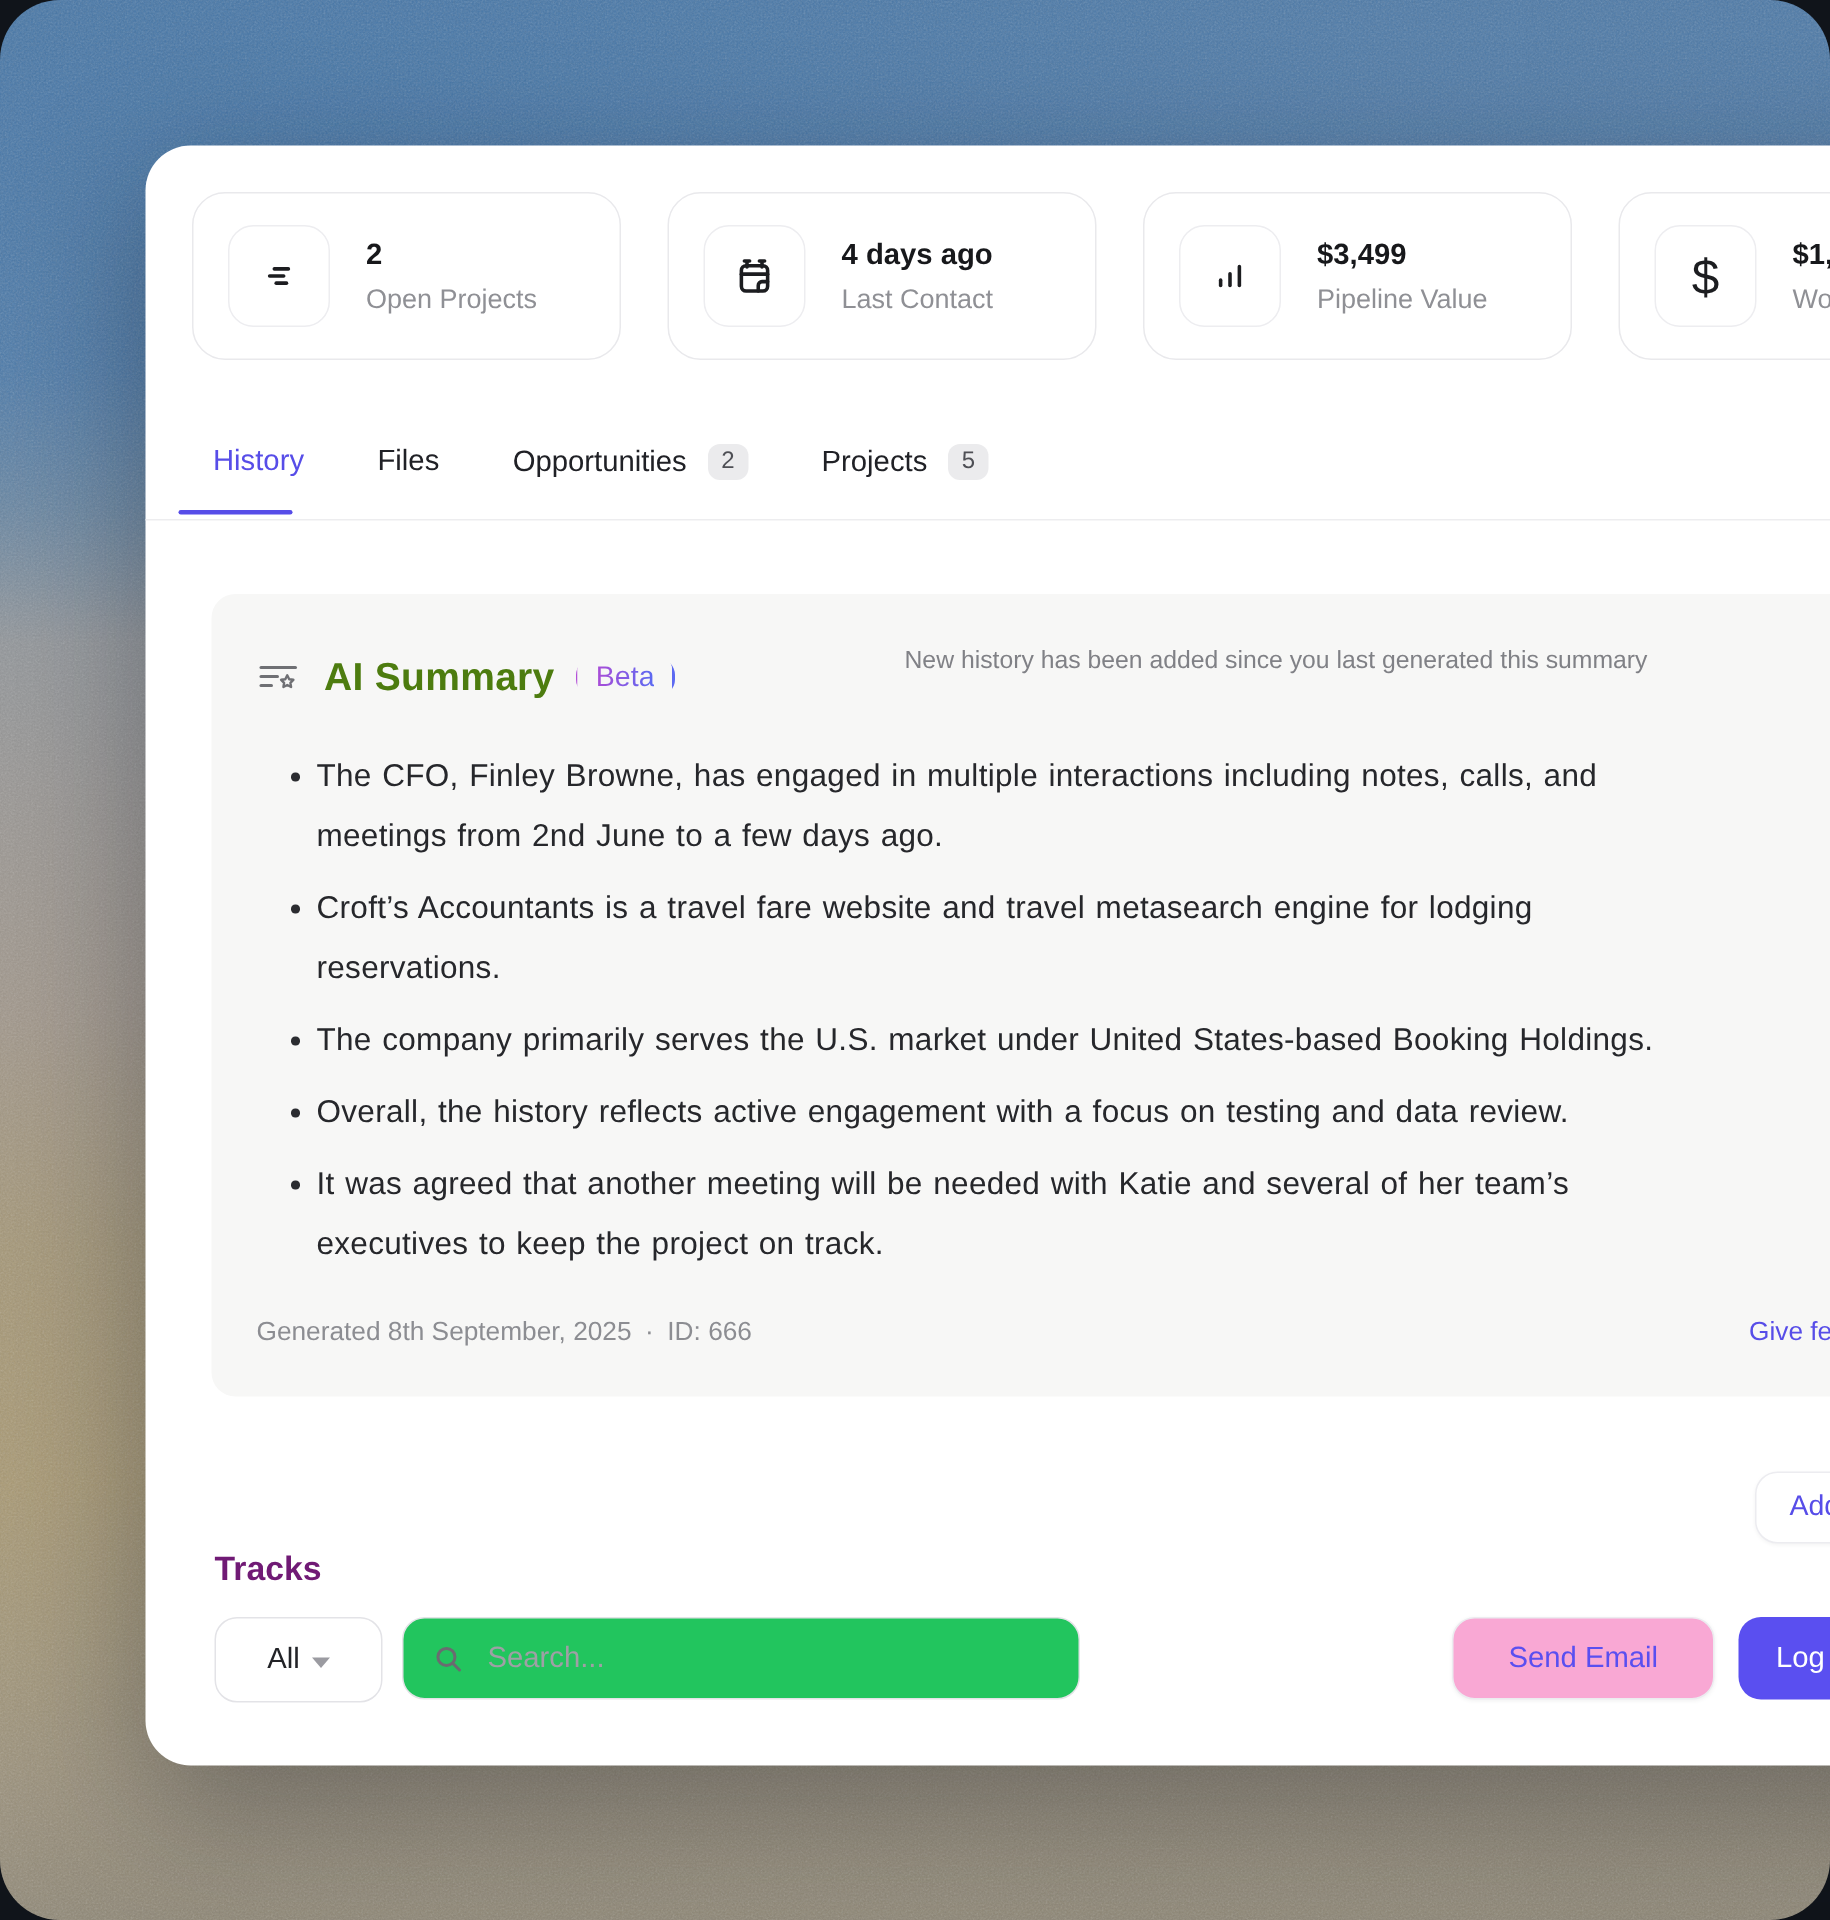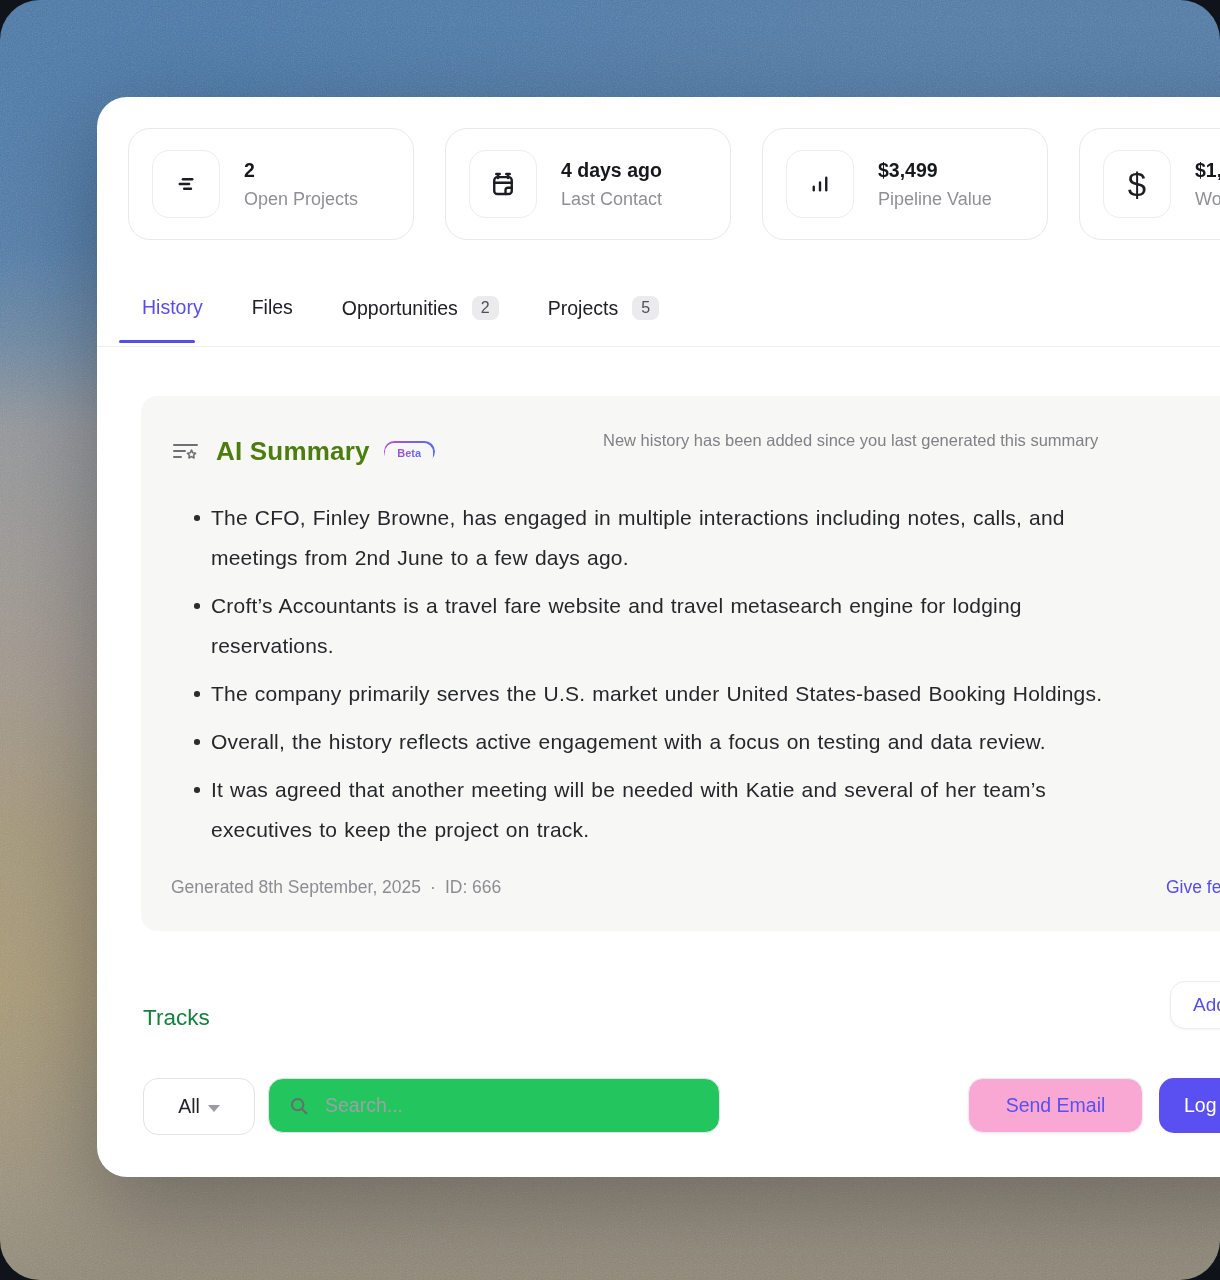--- a/index.html
+++ b/index.html
@@ -61,21 +61,21 @@
   }
   .ai-head{position:absolute;left:31px;top:40px;display:flex;align-items:center;}
   .ai-icon{color:#6f7074;margin-right:16px;display:flex;}
   .ai-title{font-size:26px;font-weight:700;color:#4d7c0f;letter-spacing:.2px;}
   .beta-badge{
     margin-left:14px;border-radius:11px;padding:1.5px;
     background:linear-gradient(90deg,#b44fd8,#5b6af2);
   }
   .beta-inner{
     background:#f7f7f6;border-radius:9.5px;padding:4px 12px 6px;
-    font-size:11px;font-weight:700;
+    font-size:19px;font-weight:400;
     background-image:linear-gradient(#f7f7f6,#f7f7f6);
   }
   .beta-inner span{
     background:linear-gradient(90deg,#ab4cd6,#5b6af2);
     -webkit-background-clip:text;background-clip:text;color:transparent;
   }
   .ai-notice{position:absolute;left:462px;top:35px;font-size:16.5px;color:#808186;}
   .ai-bullets{list-style:none;margin:0;padding:0;position:absolute;left:0;top:102px;right:20px;}
   .ai-bullets li{
     position:relative;padding-left:70px;margin-bottom:8px;
@@ -84,21 +84,21 @@
   }
   .ai-bullets li::before{
     content:'';position:absolute;left:53px;top:17px;width:5.5px;height:5.5px;
     border-radius:50%;background:#2b2c30;
   }
   .ai-footer{position:absolute;left:30px;bottom:33px;display:flex;gap:9px;align-items:center;
     font-size:17.5px;color:#8c8d92;}
   .ai-feedback{position:absolute;left:1025px;bottom:33px;font-size:17.5px;color:#574de8;
     text-decoration:none;white-space:nowrap;cursor:pointer;}
   
-  .tracks-title{position:absolute;left:46px;top:908px;font-size:22.5px;font-weight:400;color:#15803d;}
+  .tracks-title{position:absolute;left:46px;top:936px;font-size:22.5px;font-weight:700;color:#701a75;}
   .add-btn{
     position:absolute;left:1073px;top:884px;height:48px;width:190px;
     background:#fff;border:1px solid #ececf0;border-radius:15px;
     box-shadow:0 1px 3px rgba(0,0,0,.05);
     display:flex;align-items:center;padding:0 22px;
     font-size:19px;color:#574de8;white-space:nowrap;cursor:pointer;
     font-family:"Liberation Sans",sans-serif;
   }
   
   .filter-select{

